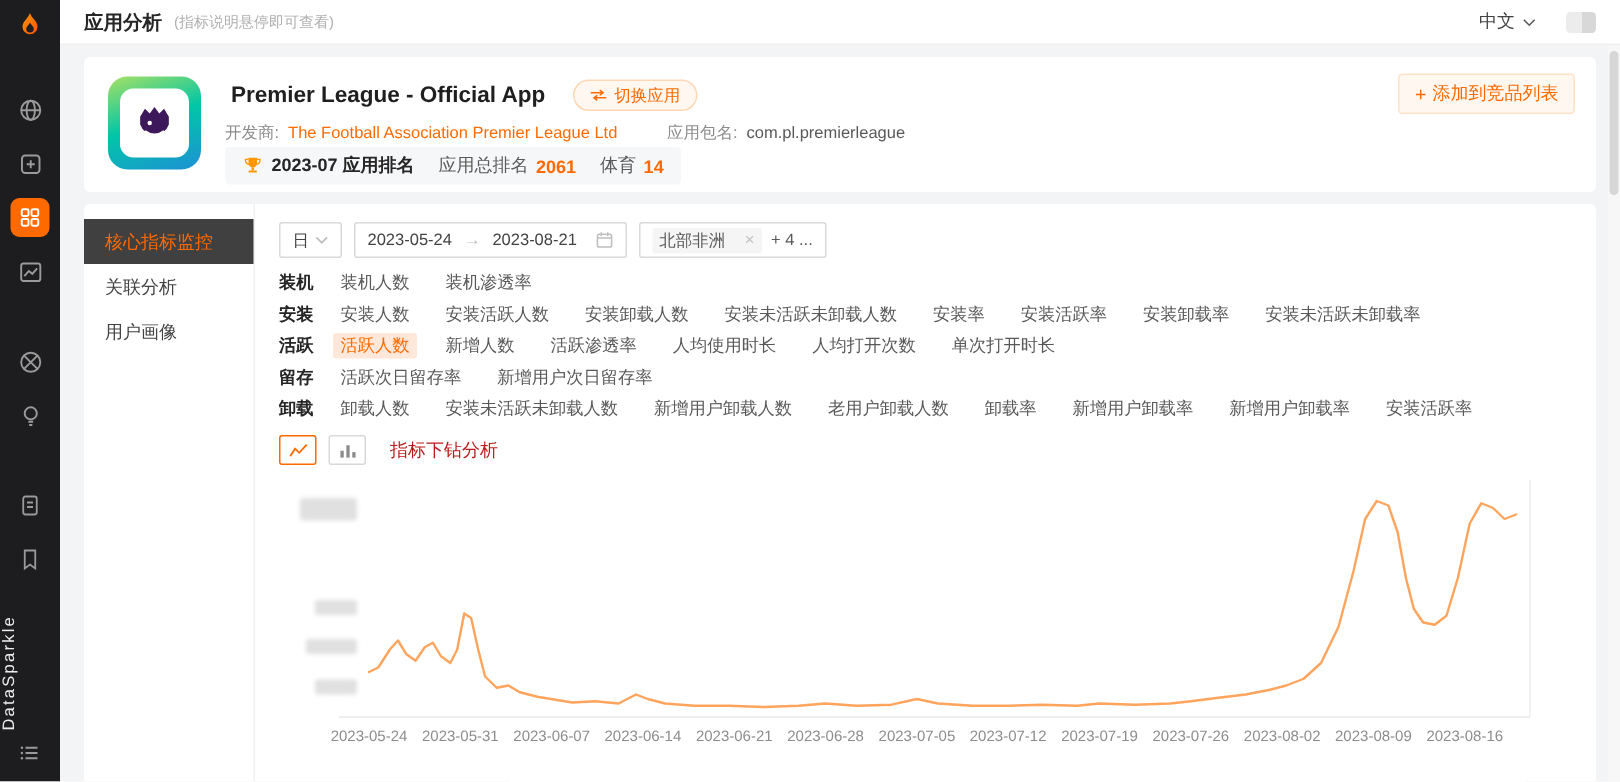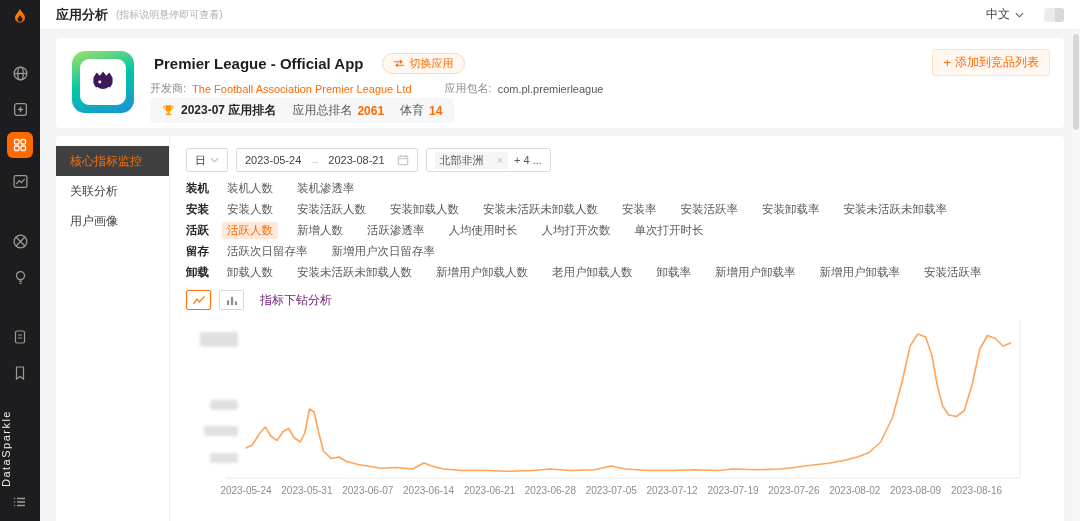--- a/index.html
+++ b/index.html
@@ -111,21 +111,21 @@
   .metric-item { font-size:11.5px; color:#595959; margin-right:14px; padding:1px 5px; border-radius:2px; cursor:pointer; }
   .metric-item.selected { color:#ff6a00; background:#ffe8d9; }
 
   
   .chart-toolbar { margin-top:9px; display:flex; align-items:center; gap:8px; }
   .chart-type-btn {
     width:25px; height:20px; border:1px solid #d9d9d9; border-radius:2px; background:#fff;
     display:flex; align-items:center; justify-content:center; color:#8c8c8c; cursor:pointer;
   }
   .chart-type-btn.active { border-color:#ff6a00; color:#ff6a00; }
-  .drill-link { font-size:12px; color:#701a75; margin-left:8px; cursor:pointer; text-decoration:none; }
+  .drill-link { font-size:12px; color:#b91c1c; margin-left:8px; cursor:pointer; text-decoration:none; }
 
   
   .chart-wrap { margin-top:2px; }
 
   
   .scrollbar { position:absolute; right:0; top:30px; width:8px; height:491px; background:#f7f7f7; }
   .scroll-thumb { position:absolute; top:4px; left:1px; width:6px; height:96px; border-radius:3px; background:#d7d7d7; cursor:pointer; }
 </style>
 </head>
 <body>

